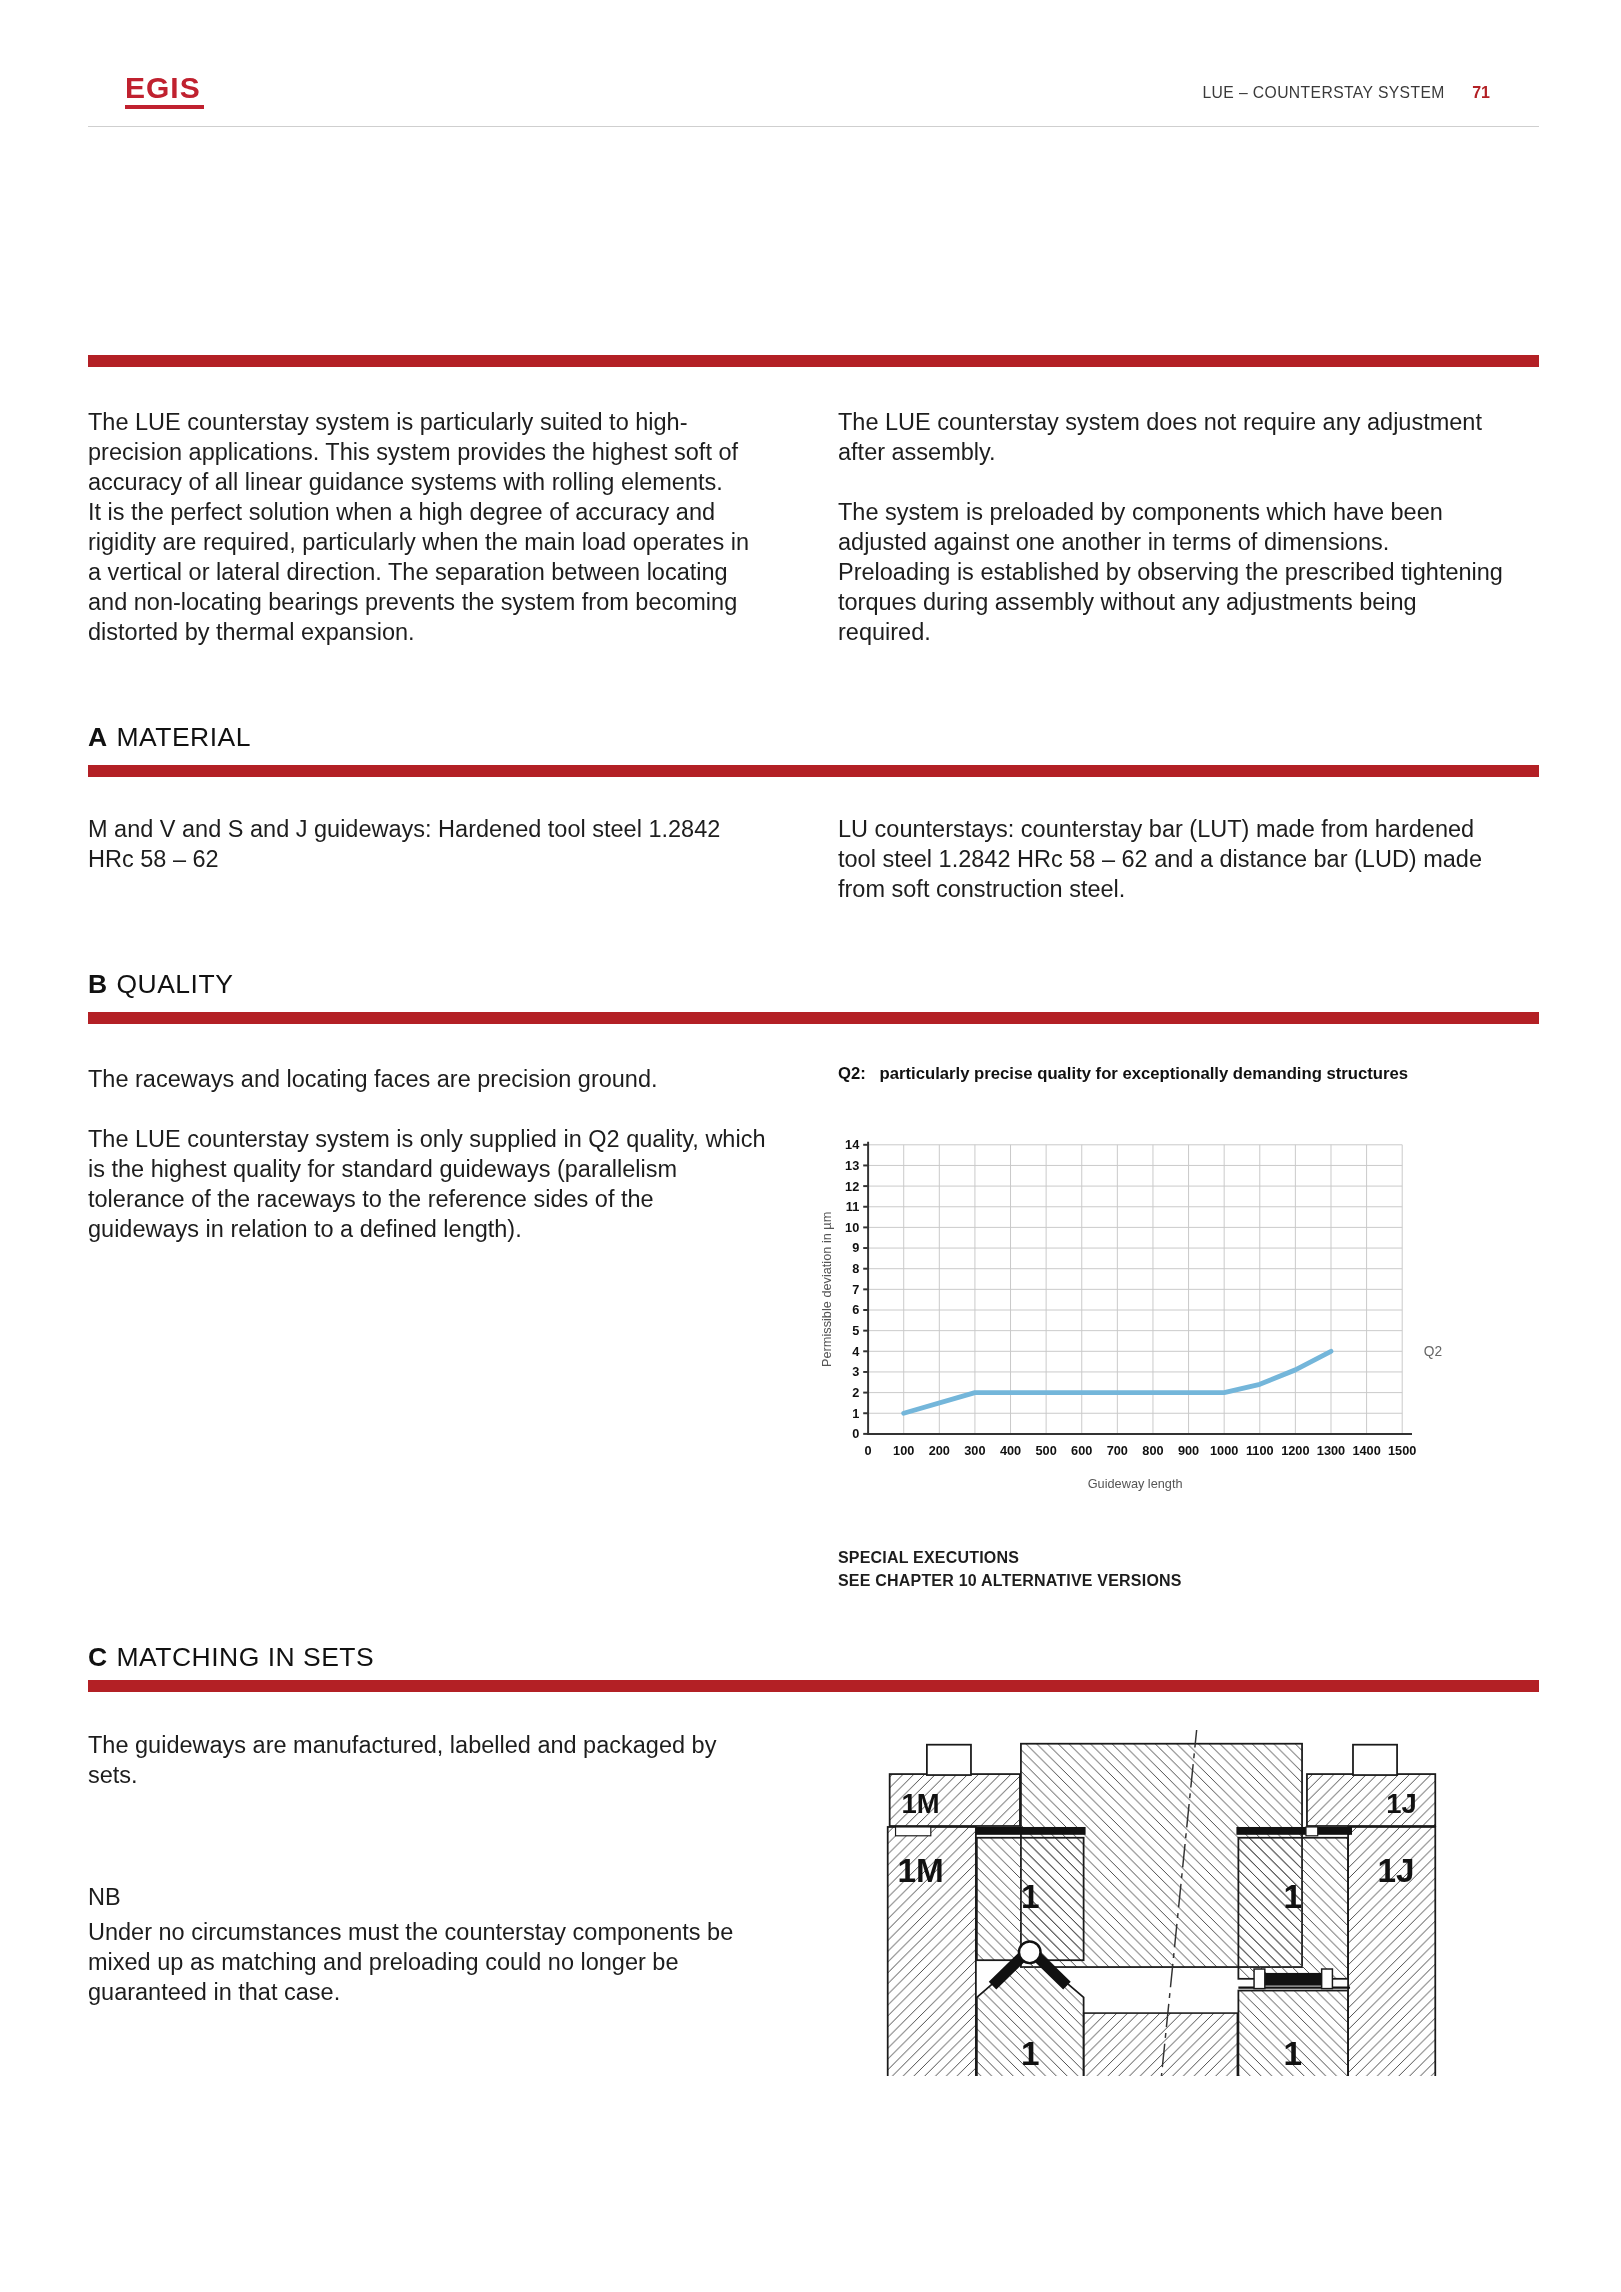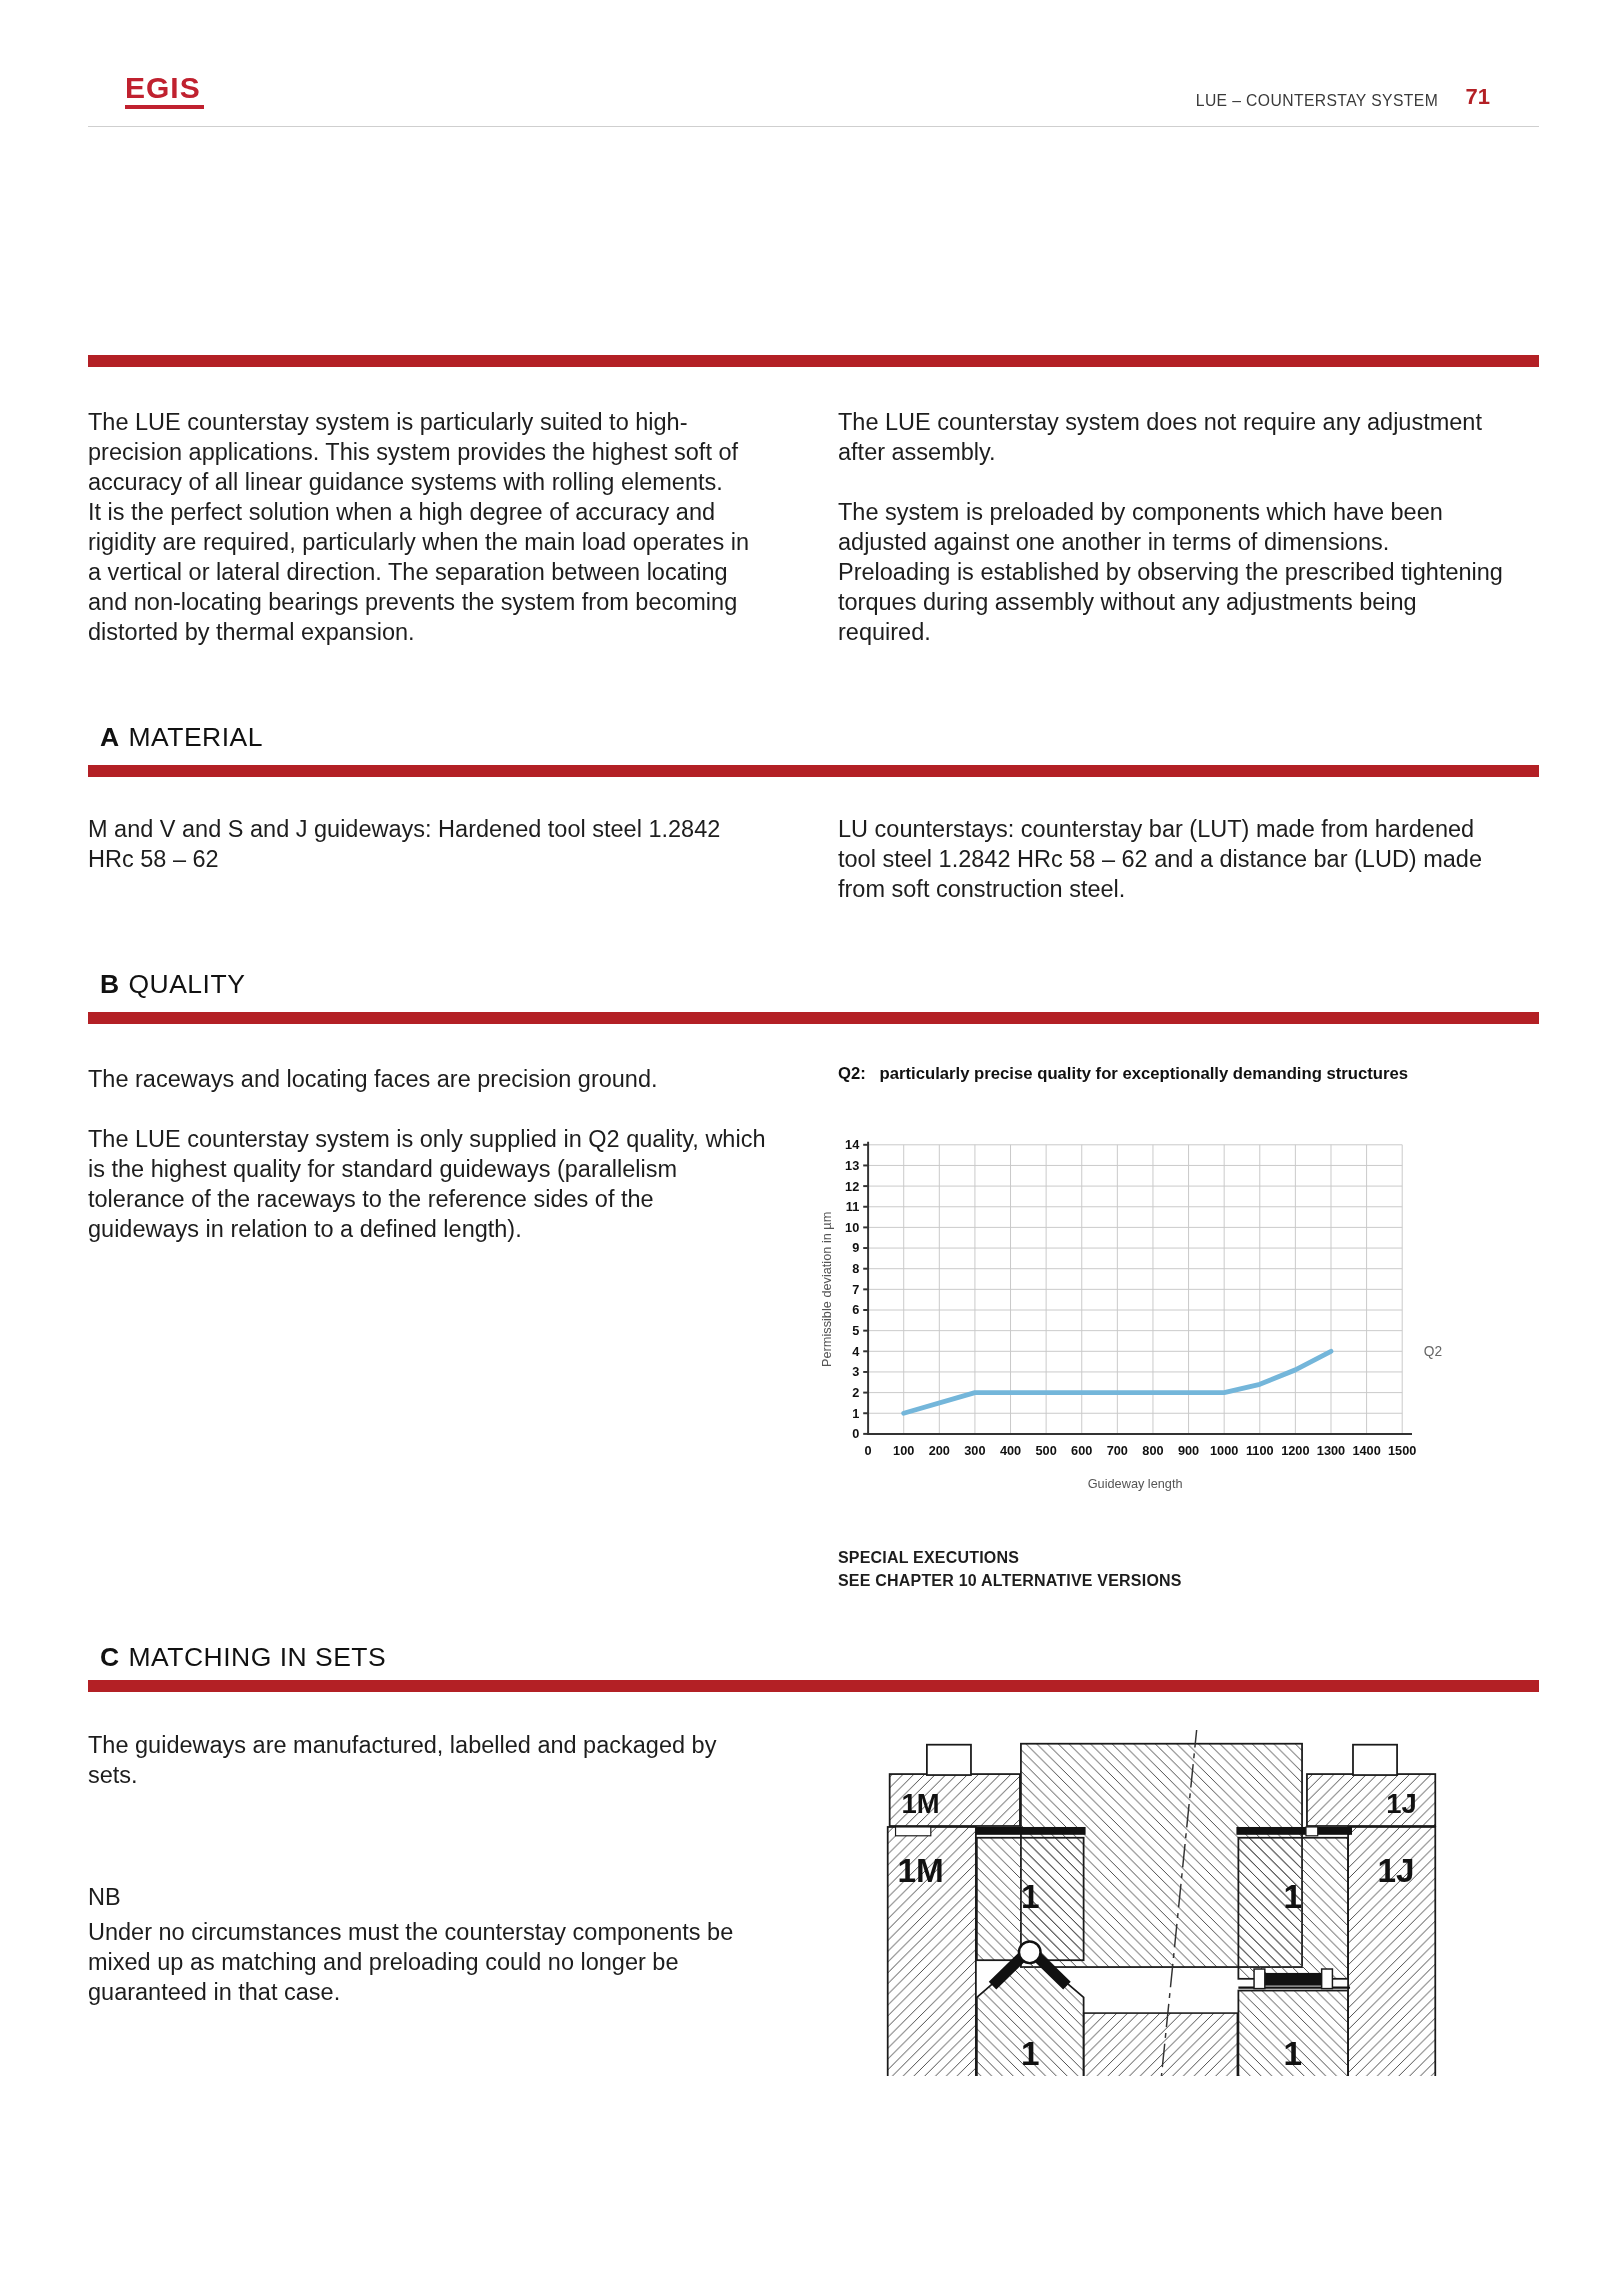--- a/index.html
+++ b/index.html
@@ -4,26 +4,26 @@
 <style>
   html,body{margin:0;padding:0;background:#ffffff;}
   .page{position:relative;width:1621px;height:2076px;background:#fff;overflow:hidden;
         font-family:"Liberation Sans","DejaVu Sans",sans-serif;color:#1d1d1d;}
   
   .logo{position:absolute;left:125px;top:73px;font-size:30px;font-weight:800;letter-spacing:1px;
         color:#c0212f;border-bottom:4.9px solid #c0212f;padding:0 2.9px 2px 0;line-height:1;}
   .hdr-right{position:absolute;left:882px;top:84px;width:608px;display:flex;justify-content:flex-end;
              align-items:flex-end;gap:27.4px;}
   .hdr-title{font-size:15.7px;color:#3a3a3a;letter-spacing:0.4px;}
-  .hdr-page{font-size:22px;font-weight:bold;color:#b32025;}
+  .hdr-page{font-size:16px;font-weight:bold;color:#b32025;}
   .hairline{position:absolute;left:88px;top:126px;width:1451px;height:1px;background:#cfcfcf;}
   
   .rule{position:absolute;left:88px;width:1451px;height:11.8px;background:#b32025;}
   
-  .sec-head{position:absolute;left:100px;font-size:26.5px;letter-spacing:0.5px;color:#111;}
+  .sec-head{position:absolute;left:88px;font-size:26.5px;letter-spacing:0.5px;color:#111;}
   .sec-head b{margin-right:8.8px;}
   
   .col{position:absolute;font-size:23.5px;line-height:30px;}
   .col p{margin:0;}
   .col p.gap{margin-bottom:30px;}
   .smallcaps-note{position:absolute;left:838px;font-size:16px;font-weight:600;letter-spacing:0.2px;color:#1d1d1d;line-height:22.5px;}
   .q2caption{position:absolute;left:838px;top:1064px;font-size:16.7px;font-weight:bold;color:#111;}
   .q2caption .lbl{margin-right:13.7px;}
   
   .chart-wrap{position:absolute;left:819px;top:1135px;width:696px;height:392px;}

